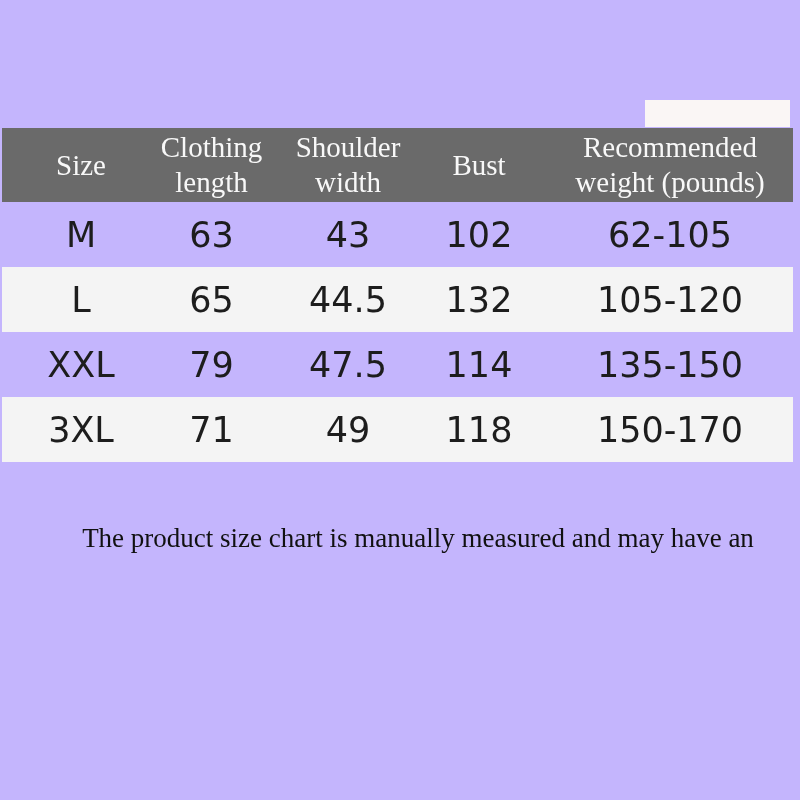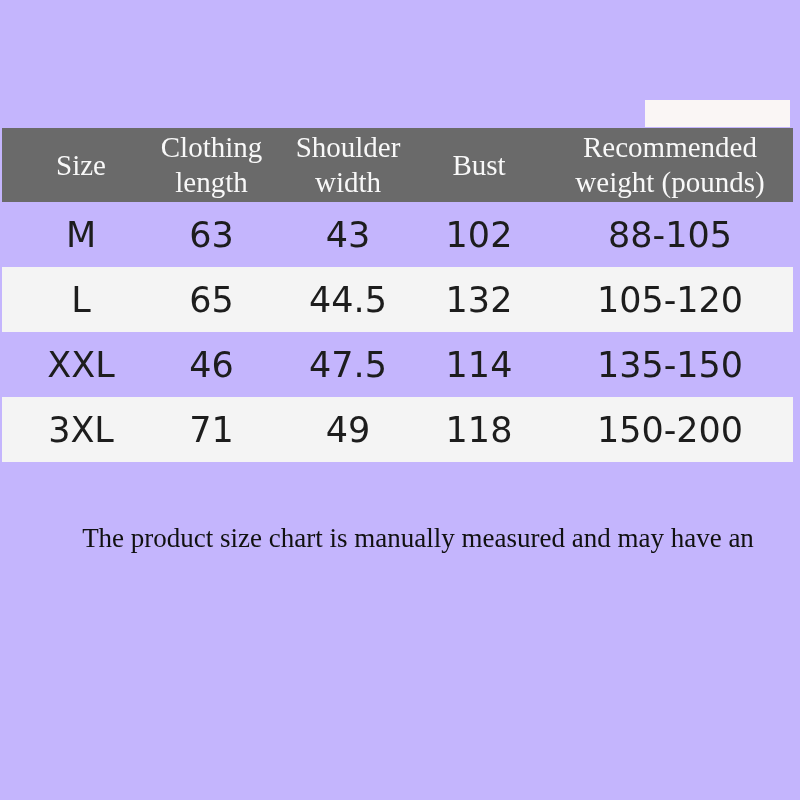--- a/index.html
+++ b/index.html
@@ -83,42 +83,42 @@
         <th>Bust</th>
         <th class="last-col">Recommended weight (pounds)</th>
       </tr>
     </thead>
     <tbody>
       <tr>
         <td>M</td>
         <td>63</td>
         <td>43</td>
         <td>102</td>
-        <td class="last-col">88-105</td>
+        <td class="last-col">62-105</td>
       </tr>
       <tr>
         <td>L</td>
         <td>65</td>
         <td>44.5</td>
         <td>132</td>
         <td class="last-col">105-120</td>
       </tr>
       <tr>
         <td>XXL</td>
-        <td>46</td>
+        <td>79</td>
         <td>47.5</td>
         <td>114</td>
         <td class="last-col">135-150</td>
       </tr>
       <tr>
         <td>3XL</td>
         <td>71</td>
         <td>49</td>
         <td>118</td>
-        <td class="last-col">150-200</td>
+        <td class="last-col">150-170</td>
       </tr>
     </tbody>
   </table>
 
   <div class="footer">
     <div>The product size chart is manually measured and may have an</div>
   </div>
 
 </div>
 

